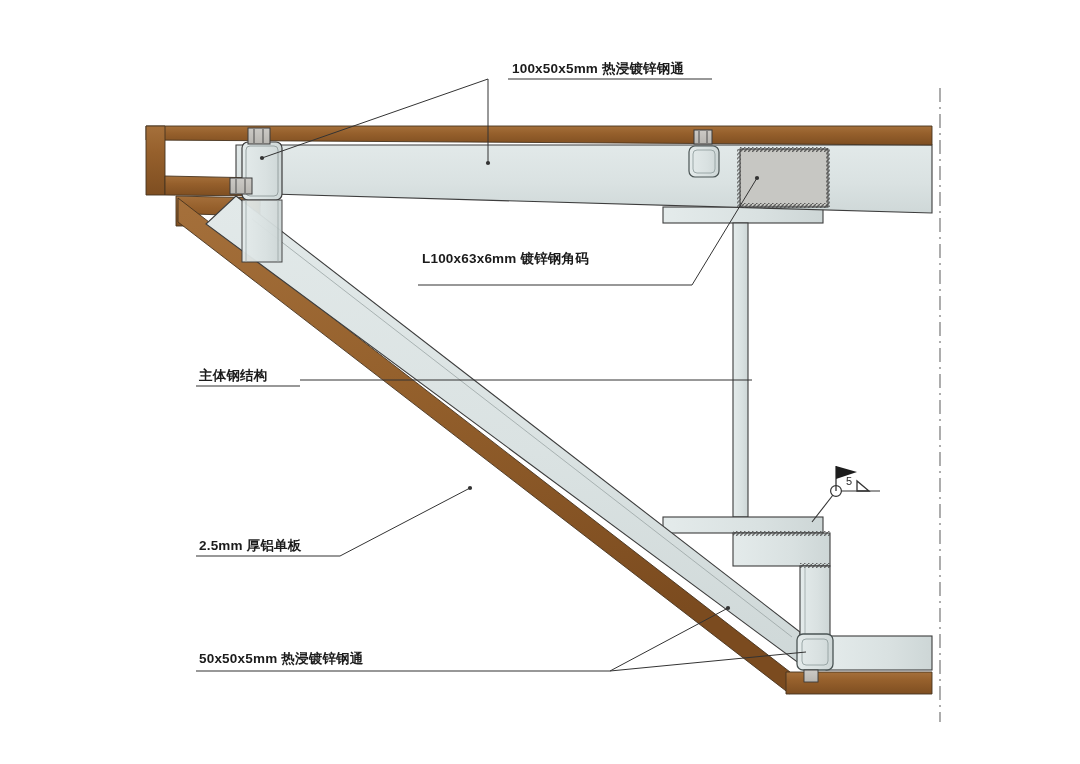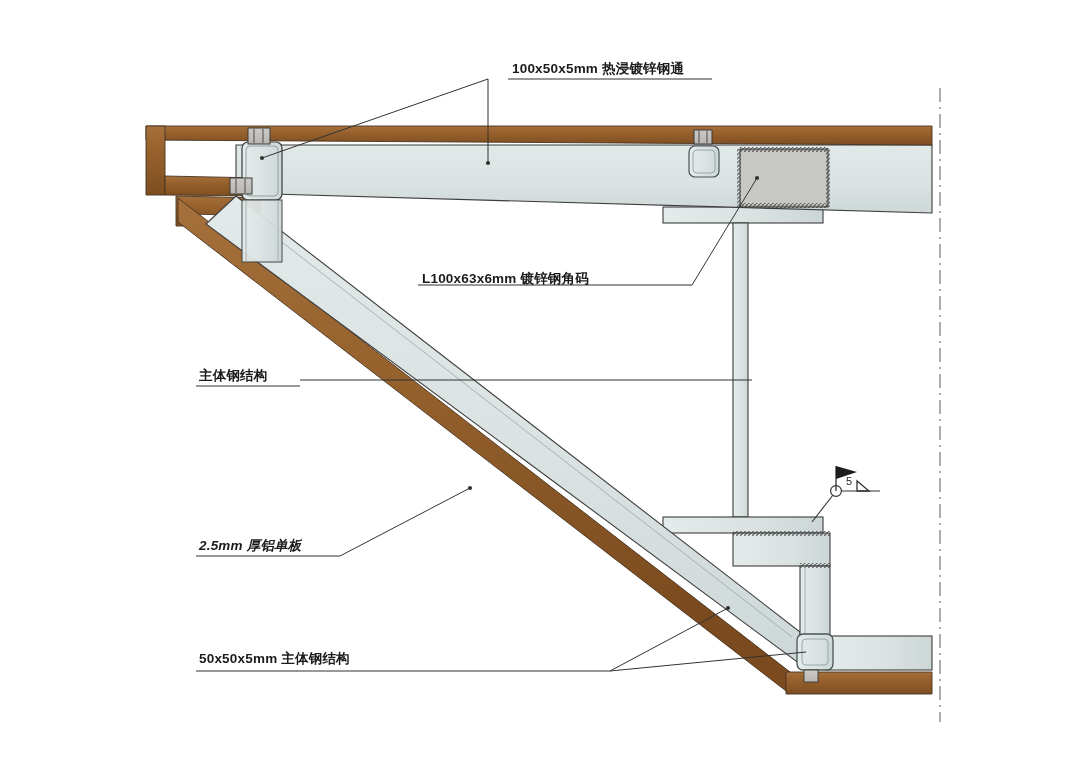--- a/index.html
+++ b/index.html
@@ -223,23 +223,23 @@
 
       <polygon points="836,466 857,472 836,479" fill="#1d1d1d"></polygon>
 
       <polygon points="857,491 857,481 869,491" fill="none" stroke="#333333" stroke-width="1.3"></polygon>
     </g>
 
   </svg>
 
   <div class="lbl" style="left:512px; top:62px;">100x50x5mm 热浸镀锌钢通</div>
 
-  <div class="lbl" style="left:422px; top:272px;">L100x63x6mm 镀锌钢角码</div>
+  <div class="lbl" style="left:422px; top:252px;">L100x63x6mm 镀锌钢角码</div>
 
   <div class="lbl" style="left:199px; top:369px;font-family:Liberation Serif, serif;">主体钢结构</div>
 
-  <div class="lbl" style="left:199px; top:539px;font-style:italic;">2.5mm 厚铝单板</div>
-
-  <div class="lbl" style="left:199px; top:652px;">50x50x5mm 主体钢结构</div>
+  <div class="lbl" style="left:199px; top:539px;">2.5mm 厚铝单板</div>
+
+  <div class="lbl" style="left:199px; top:652px;">50x50x5mm 热浸镀锌钢通</div>
 
   <div class="lbl-weld" style="left:846px; top:475px;">5</div>
 
 </div>
 
 </body></html>

